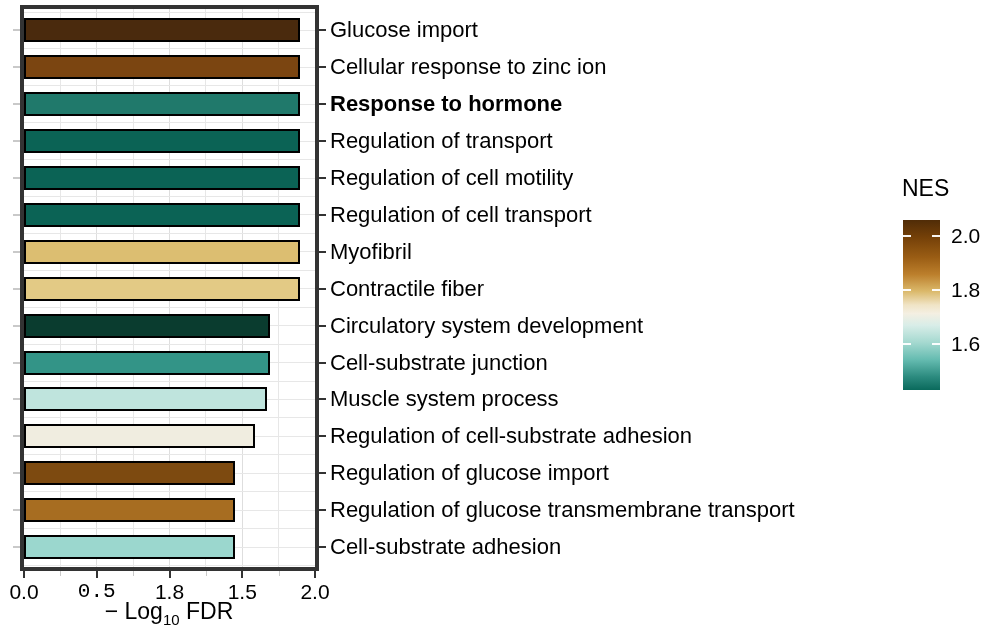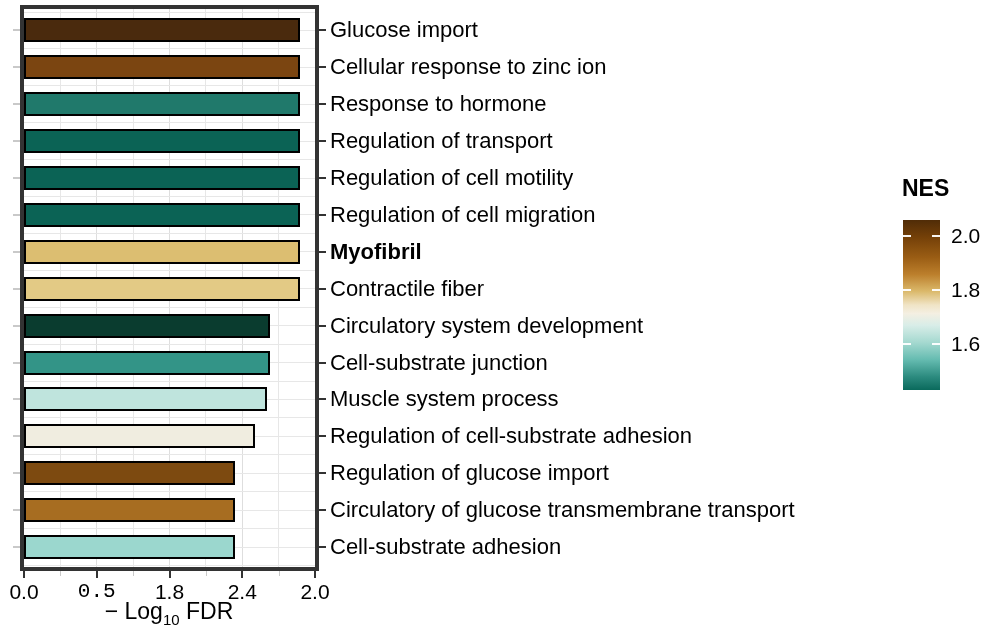--- a/index.html
+++ b/index.html
@@ -29,21 +29,21 @@
   .xtick-label{
     position:absolute;top:580px;font-size:21px;color:#000;
     transform:translateX(-50%);white-space:nowrap;
   }
   #x-axis-title{
     position:absolute;top:598px;left:169px;transform:translateX(-50%);
     font-size:23px;color:#000;white-space:nowrap;
   }
   #x-axis-title sub{font-size:15px;}
   #legend-title{
-    position:absolute;left:902px;top:175px;font-size:23px;font-weight:bold;color:#000;
+    position:absolute;left:902px;top:175px;font-size:23px;font-weight:normal;color:#000;
   }
   #colorbar{
     position:absolute;left:903px;top:220px;width:37px;height:170px;
     background:linear-gradient(to bottom,
       #502c07 0%, #744008 10%, #9a5d14 22%, #bc7f2c 32%, #dbb96b 42%,
       #f0e4c6 50%, #f4efe2 55%, #d8ede8 62%, #a5d9d0 72%, #66bcb1 82%,
       #2d8c80 92%, #0a6a5c 100%);
   }
   .cbar-tick{position:absolute;height:2px;width:8px;background:#ffffff;opacity:.95;}
   .cbar-label{
@@ -110,67 +110,67 @@
       <div class="bar" style="top: 489.15px; width: 210.975px; background: rgb(167, 109, 33); border-color: rgb(0, 0, 0);"></div>
       <div class="bar" style="top: 526.05px; width: 210.975px; background: rgb(155, 215, 206); border-color: rgb(0, 0, 0);"></div>
     </div>
   <div id="axes-layer">
       <div class="cat-label" style="top: 30.45px;">Glucose import</div>
       <div class="ytick-right" style="left: 319px; top: 29.45px;"></div>
       <div class="ytick-left" style="left: 13px; top: 29.45px;"></div>
       <div class="cat-label" style="top: 67.35px;">Cellular response to zinc ion</div>
       <div class="ytick-right" style="left: 319px; top: 66.35px;"></div>
       <div class="ytick-left" style="left: 13px; top: 66.35px;"></div>
-      <div class="cat-label" style="top: 104.25px;">Response to hormone</div>
+      <div class="cat-label" style="top: 104.25px; font-weight: bold;">Response to hormone</div>
       <div class="ytick-right" style="left: 319px; top: 103.25px;"></div>
       <div class="ytick-left" style="left: 13px; top: 103.25px;"></div>
       <div class="cat-label" style="top: 141.15px;">Regulation of transport</div>
       <div class="ytick-right" style="left: 319px; top: 140.15px;"></div>
       <div class="ytick-left" style="left: 13px; top: 140.15px;"></div>
       <div class="cat-label" style="top: 178.05px;">Regulation of cell motility</div>
       <div class="ytick-right" style="left: 319px; top: 177.05px;"></div>
       <div class="ytick-left" style="left: 13px; top: 177.05px;"></div>
-      <div class="cat-label" style="top: 214.95px;">Regulation of cell migration</div>
+      <div class="cat-label" style="top: 214.95px;">Regulation of cell transport</div>
       <div class="ytick-right" style="left: 319px; top: 213.95px;"></div>
       <div class="ytick-left" style="left: 13px; top: 213.95px;"></div>
-      <div class="cat-label" style="top: 251.85px; font-weight: bold;">Myofibril</div>
+      <div class="cat-label" style="top: 251.85px;">Myofibril</div>
       <div class="ytick-right" style="left: 319px; top: 250.85px;"></div>
       <div class="ytick-left" style="left: 13px; top: 250.85px;"></div>
       <div class="cat-label" style="top: 288.75px;">Contractile fiber</div>
       <div class="ytick-right" style="left: 319px; top: 287.75px;"></div>
       <div class="ytick-left" style="left: 13px; top: 287.75px;"></div>
       <div class="cat-label" style="top: 325.65px;">Circulatory system development</div>
       <div class="ytick-right" style="left: 319px; top: 324.65px;"></div>
       <div class="ytick-left" style="left: 13px; top: 324.65px;"></div>
       <div class="cat-label" style="top: 362.55px;">Cell-substrate junction</div>
       <div class="ytick-right" style="left: 319px; top: 361.55px;"></div>
       <div class="ytick-left" style="left: 13px; top: 361.55px;"></div>
       <div class="cat-label" style="top: 399.45px;">Muscle system process</div>
       <div class="ytick-right" style="left: 319px; top: 398.45px;"></div>
       <div class="ytick-left" style="left: 13px; top: 398.45px;"></div>
       <div class="cat-label" style="top: 436.35px;">Regulation of cell-substrate adhesion</div>
       <div class="ytick-right" style="left: 319px; top: 435.35px;"></div>
       <div class="ytick-left" style="left: 13px; top: 435.35px;"></div>
       <div class="cat-label" style="top: 473.25px;">Regulation of glucose import</div>
       <div class="ytick-right" style="left: 319px; top: 472.25px;"></div>
       <div class="ytick-left" style="left: 13px; top: 472.25px;"></div>
-      <div class="cat-label" style="top: 510.15px;">Circulatory of glucose transmembrane transport</div>
+      <div class="cat-label" style="top: 510.15px;">Regulation of glucose transmembrane transport</div>
       <div class="ytick-right" style="left: 319px; top: 509.15px;"></div>
       <div class="ytick-left" style="left: 13px; top: 509.15px;"></div>
       <div class="cat-label" style="top: 547.05px;">Cell-substrate adhesion</div>
       <div class="ytick-right" style="left: 319px; top: 546.05px;"></div>
       <div class="ytick-left" style="left: 13px; top: 546.05px;"></div>
       <div class="xtick" style="left: 23px;"></div>
       <div class="xtick-label" style="left: 24px;">0.0</div>
       <div class="xtick" style="left: 95.75px;"></div>
       <div class="xtick-label" style="left: 96.75px; font-family: Liberation Mono, monospace;">0.5</div>
       <div class="xtick" style="left: 168.5px;"></div>
       <div class="xtick-label" style="left: 169.5px;">1.8</div>
       <div class="xtick" style="left: 241.25px;"></div>
-      <div class="xtick-label" style="left: 242.25px;">2.4</div>
+      <div class="xtick-label" style="left: 242.25px;">1.5</div>
       <div class="xtick" style="left: 314px;"></div>
       <div class="xtick-label" style="left: 315px;">2.0</div>
       <div class="xtick-minor" style="left: 60.375px;"></div>
       <div class="xtick-minor" style="left: 133.125px;"></div>
       <div class="xtick-minor" style="left: 205.875px;"></div>
       <div class="xtick-minor" style="left: 278.625px;"></div>
     </div>
   <div id="x-axis-title">
     <span>− Log</span><sub>10</sub><span> FDR</span>
   </div>

